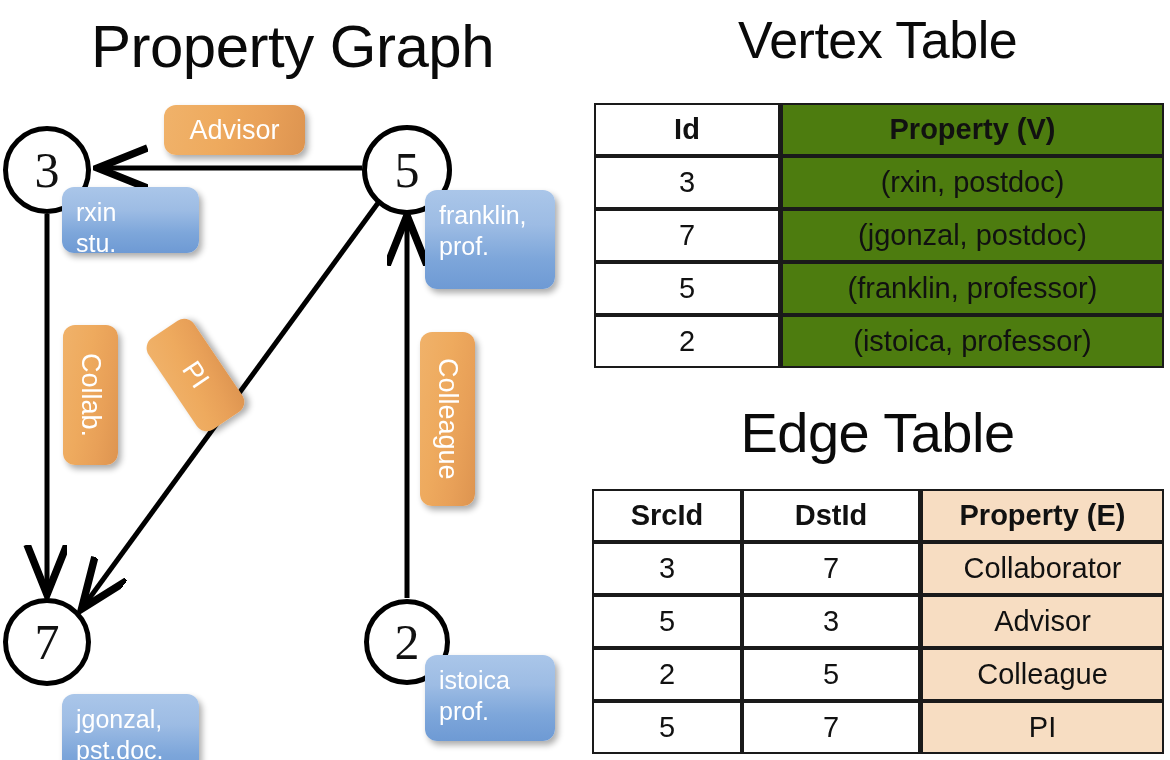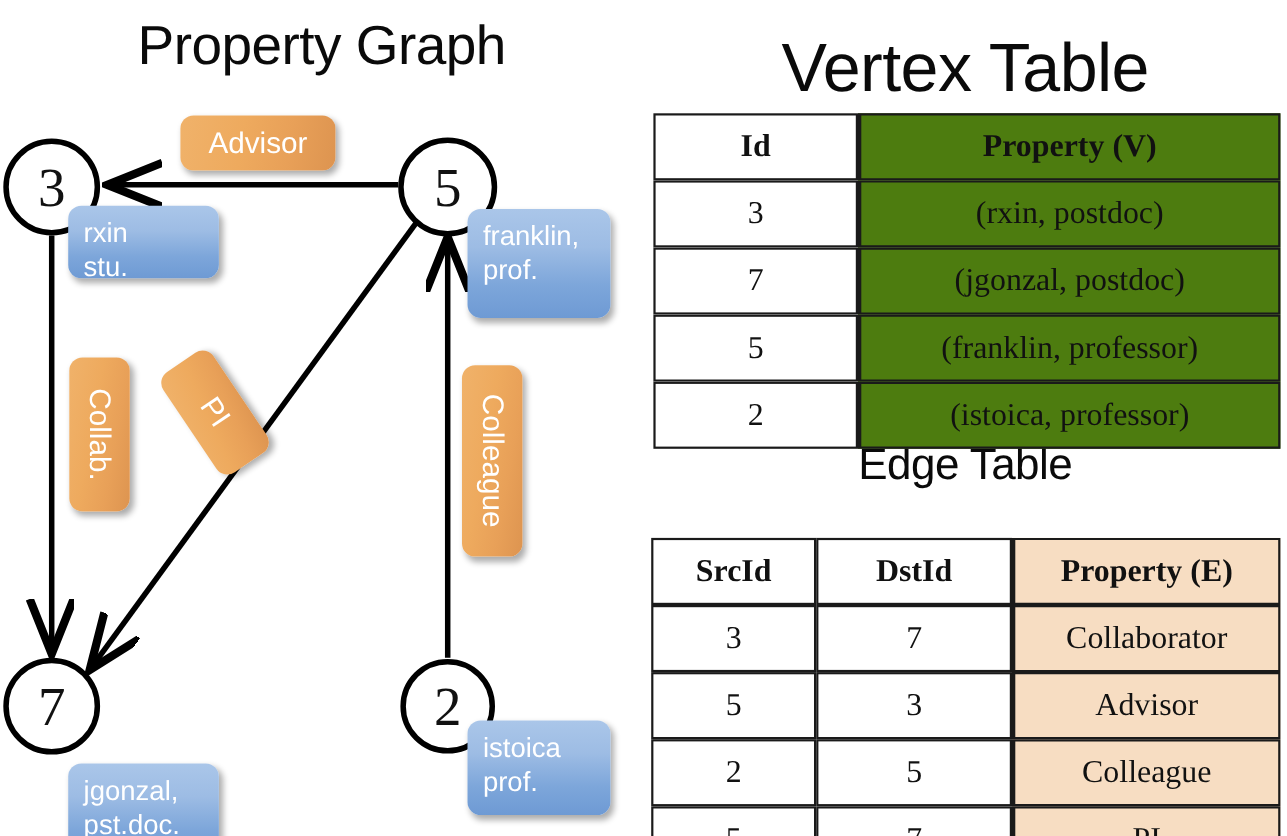--- a/index.html
+++ b/index.html
@@ -19,29 +19,29 @@
   .big-title {
     position: absolute;
     font-family: "Liberation Sans", sans-serif;
     font-weight: 300;
     color: #0a0a0a;
     white-space: nowrap;
     letter-spacing: -0.5px;
   }
   #title-property-graph {
     left: 0; top: 12px; width: 585px;
-    text-align: center; font-size: 50px;
+    text-align: center; font-size: 60px;
   }
   #title-vertex-table {
-    left: 585px; top: 27px; width: 585px;
-    text-align: center; font-size: 62px;
+    left: 585px; top: 10px; width: 585px;
+    text-align: center; font-size: 52px;
   }
   #title-edge-table {
     left: 585px; top: 400px; width: 585px;
-    text-align: center; font-size: 40px;
+    text-align: center; font-size: 56px;
   }
 
   
   #graph-panel {
     left: 0; top: 0; width: 585px; height: 760px;
   }
   #graph-edges {
     position: absolute; left: 0; top: 0;
     width: 585px; height: 760px;
   }
@@ -94,25 +94,25 @@
   
   .data-table {
     position: absolute;
     border-collapse: separate;
     border-spacing: 0;
     table-layout: fixed;
   }
   .data-table td, .data-table th {
     border: 2px solid #1a1a1a;
     text-align: center;
-    font-family: Liberation Serif, serif;
+    font-family: Liberation Sans, sans-serif;
     font-weight: 300;
     font-size: 29px;
     color: #111;
-    padding: 12px;
+    padding: 0;
     height: 53px;
     box-sizing: border-box;
   }
   .data-table th {
     font-weight: bold;
     font-size: 29px;
   }
   .cell-plain { background: #ffffff; }
   .cell-vprop { background: #4d7c0f; }
   .cell-eprop { background: #f7ddc2; }

